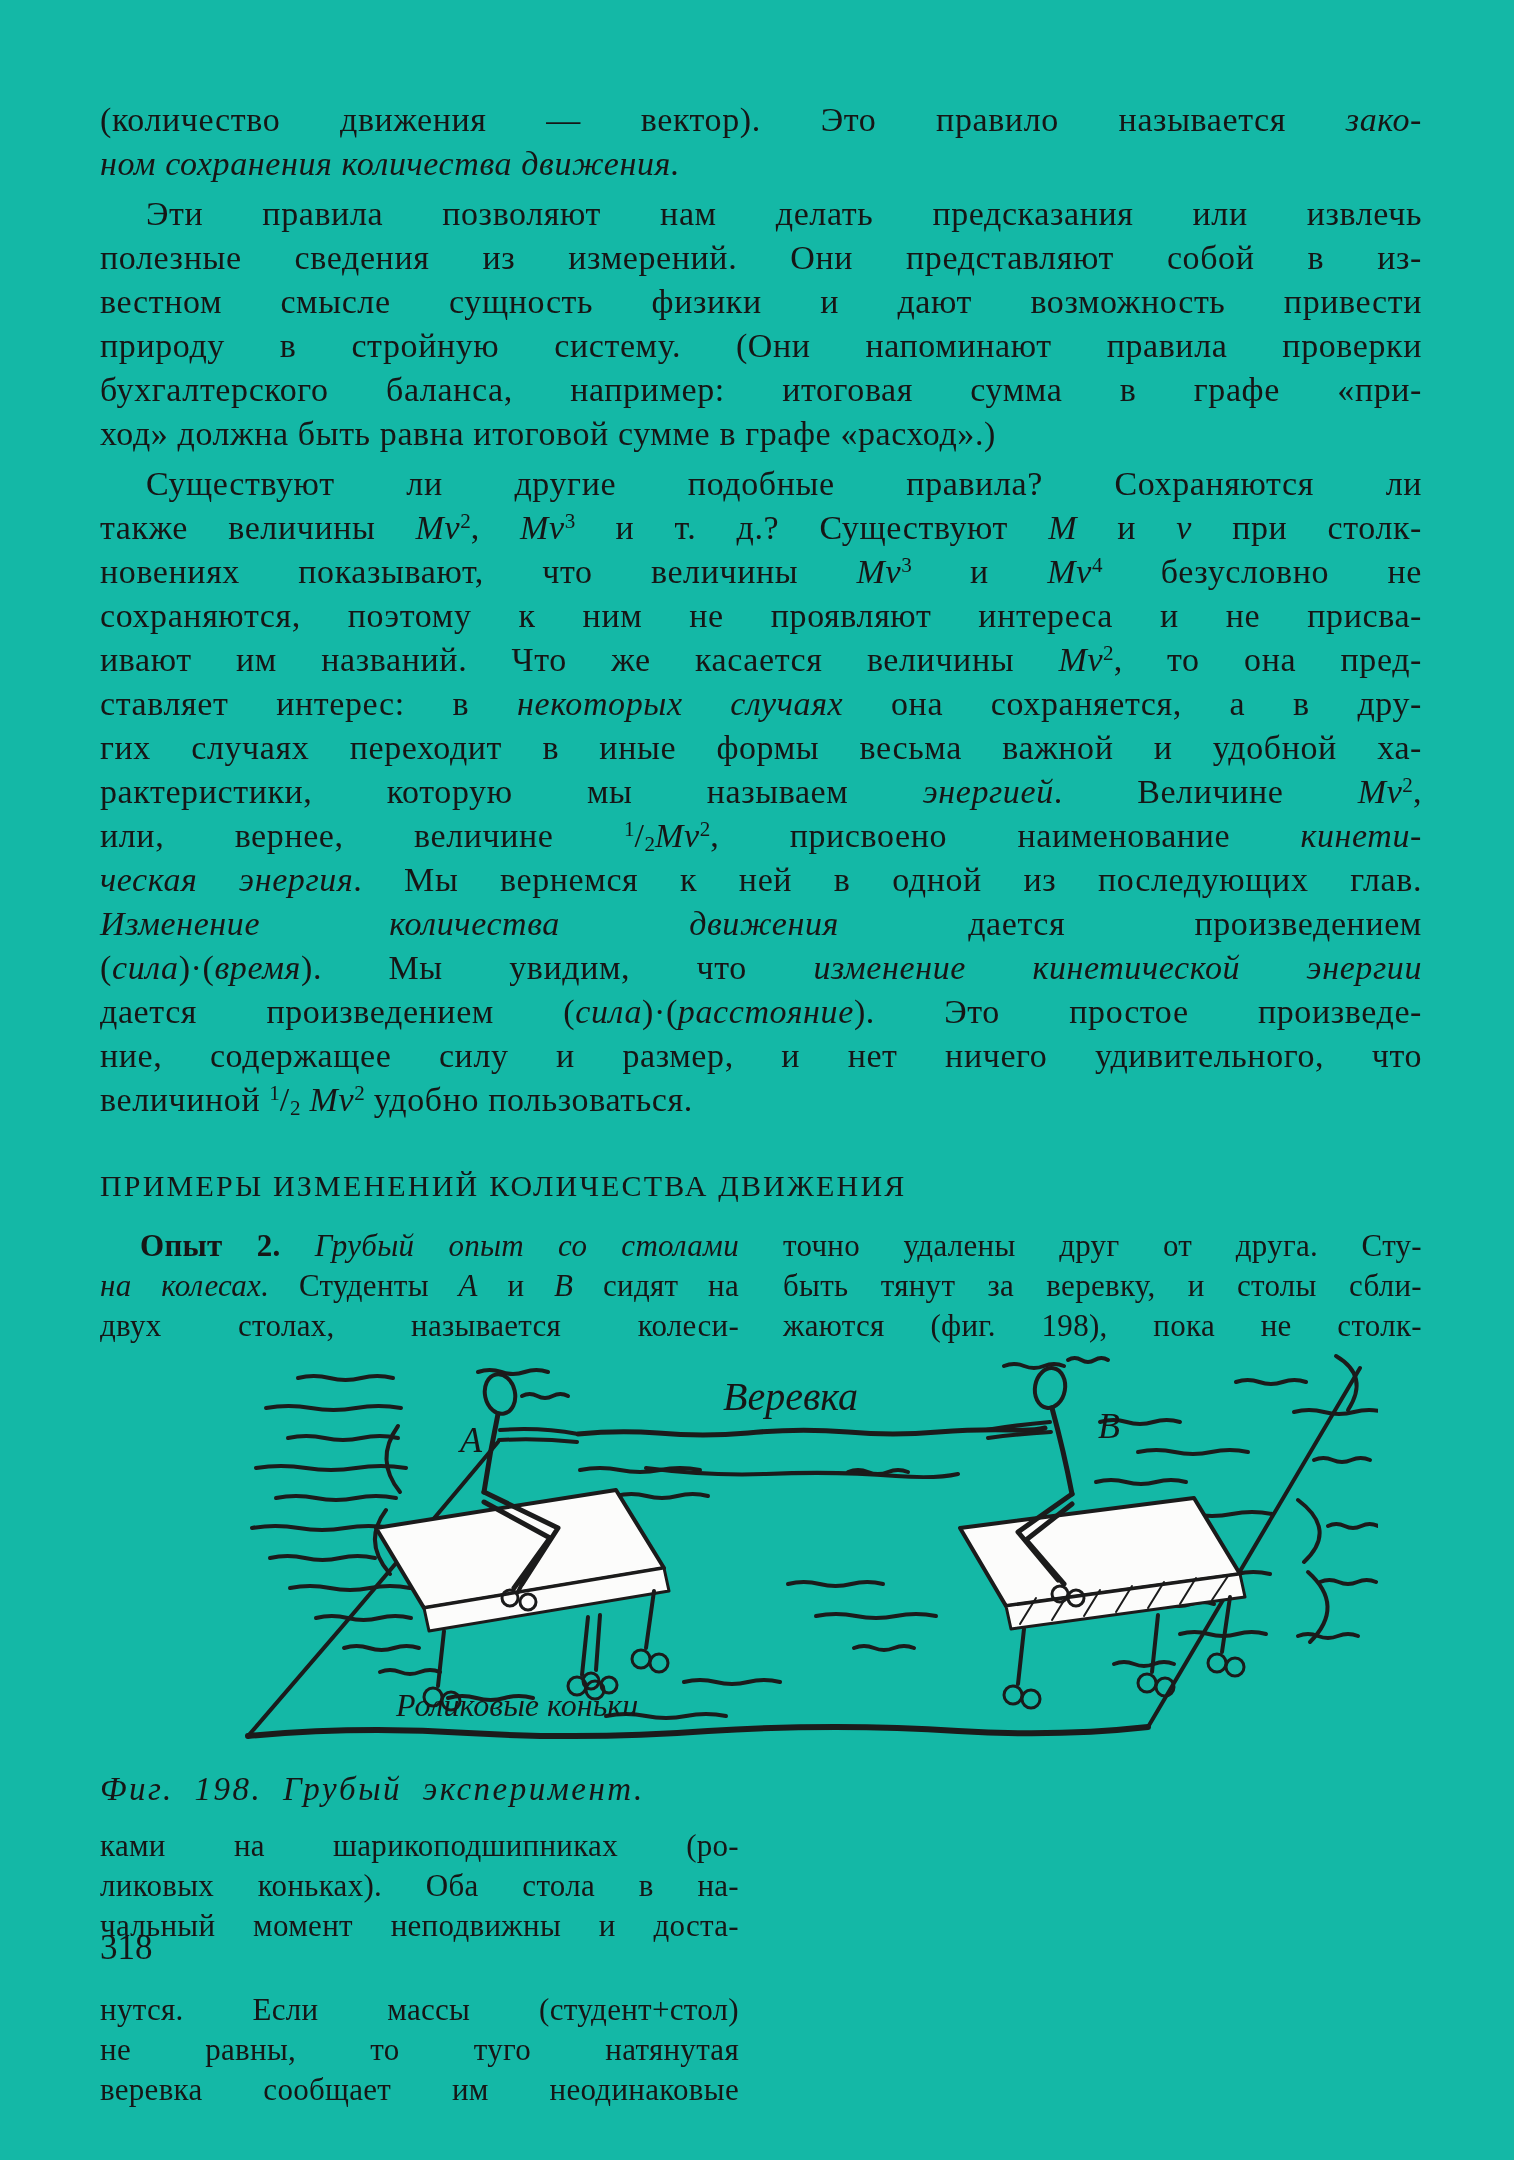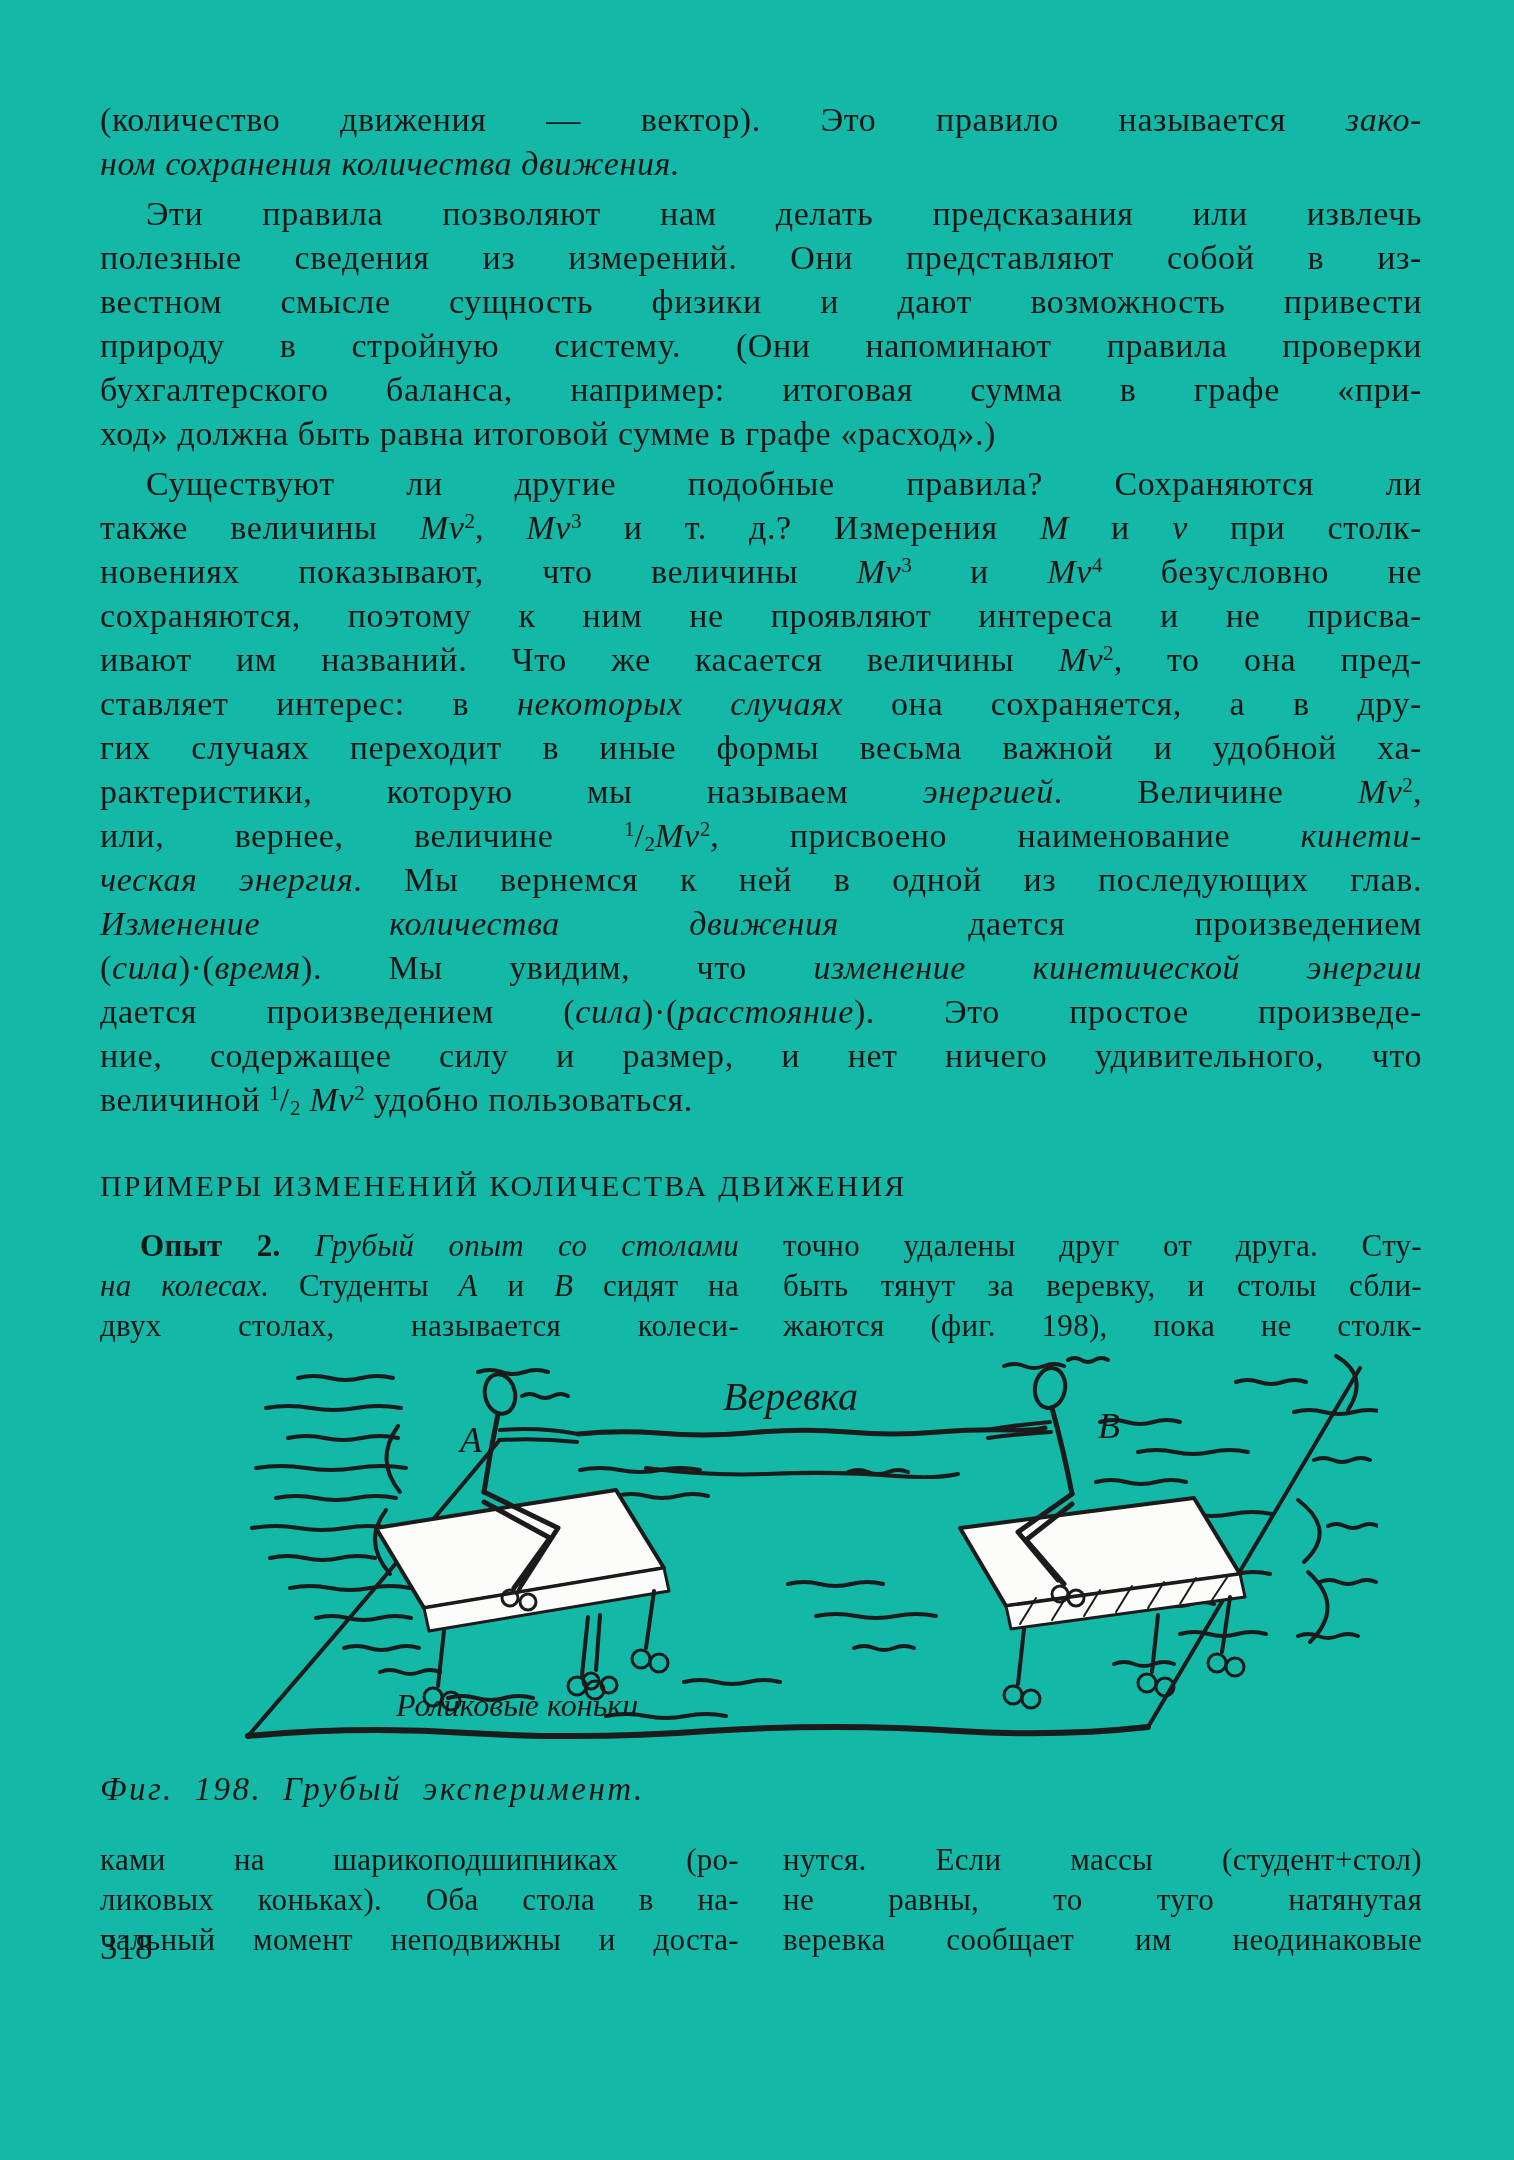--- a/index.html
+++ b/index.html
@@ -22,21 +22,21 @@
   .cols{display:flex;gap:44px;margin-top:20px;font-size:31px;letter-spacing:0.3px;}
   .col{width:639px;}
   .col .jline{height:40px;line-height:40px;text-align-last:justify;}
   .col .jline.ind{padding-left:40px;}
   .figure-wrap{position:relative;margin-top:-16px;height:424px;}
   .figure-wrap svg{position:absolute;left:48px;top:0;}
   .fig-caption{
     margin-top:14px;text-align:left;font-style:italic;font-size:33px;
     letter-spacing:2.5px;word-spacing:10px;line-height:42px;
   }
-  .cols.bottom{margin-top:30px;}
+  .cols.bottom{margin-top:16px;flex-direction:column;}
   .page-number{position:absolute;left:100px;top:1928px;font-size:35px;}
   .it{font-style:italic;}
   .bd{font-weight:bold;}
   .sup{font-size:0.62em;position:relative;top:-0.5em;letter-spacing:0;}
   .sub{font-size:0.62em;position:relative;top:0.18em;letter-spacing:0;}
   .sketch{stroke:#1b1b1b;fill:none;stroke-linecap:round;stroke-linejoin:round;}
   .sketch-fill{fill:#fcfcfb;stroke:#1b1b1b;stroke-linecap:round;stroke-linejoin:round;}
   .fig-label{fill:#161616;font-style:italic;}
 </style>
 </head>
@@ -53,21 +53,21 @@
         <div class="para">
           <div class="jline ind"><span>Эти правила позволяют нам делать предсказания или извлечь</span></div>
           <div class="jline"><span>полезные сведения из измерений. Они представляют собой в из-</span></div>
           <div class="jline"><span>вестном смысле сущность физики и дают возможность привести</span></div>
           <div class="jline"><span>природу в стройную систему. (Они напоминают правила проверки</span></div>
           <div class="jline"><span>бухгалтерского баланса, например: итоговая сумма в графе «при-</span></div>
           <div class="jline last"><span>ход» должна быть равна итоговой сумме в графе «расход».)</span></div>
         </div>
         <div class="para">
           <div class="jline ind"><span>Существуют ли другие подобные правила? Сохраняются ли</span></div>
-          <div class="jline"><span>также величины </span><span class="it">Mv</span><span class="sup">2</span><span>, </span><span class="it">Mv</span><span class="sup">3</span><span> и т. д.? Измерения </span><span class="it">M</span><span> и </span><span class="it">v</span><span> при столк-</span></div>
+          <div class="jline"><span>также величины </span><span class="it">Mv</span><span class="sup">2</span><span>, </span><span class="it">Mv</span><span class="sup">3</span><span> и т. д.? Существуют </span><span class="it">M</span><span> и </span><span class="it">v</span><span> при столк-</span></div>
           <div class="jline"><span>новениях показывают, что величины </span><span class="it">Mv</span><span class="sup">3</span><span> и </span><span class="it">Mv</span><span class="sup">4</span><span> безусловно не</span></div>
           <div class="jline"><span>сохраняются, поэтому к ним не проявляют интереса и не присва-</span></div>
           <div class="jline"><span>ивают им названий. Что же касается величины </span><span class="it">Mv</span><span class="sup">2</span><span>, то она пред-</span></div>
           <div class="jline"><span>ставляет интерес: в </span><span class="it">некоторых случаях</span><span> она сохраняется, а в дру-</span></div>
           <div class="jline"><span>гих случаях переходит в иные формы весьма важной и удобной ха-</span></div>
           <div class="jline"><span>рактеристики, которую мы называем </span><span class="it">энергией</span><span>. Величине </span><span class="it">Mv</span><span class="sup">2</span><span>,</span></div>
           <div class="jline"><span>или, вернее, величине </span><span class="sup">1</span><span>/</span><span class="sub">2</span><span class="it">Mv</span><span class="sup">2</span><span>, присвоено наименование </span><span class="it">кинети-</span></div>
           <div class="jline"><span class="it">ческая энергия</span><span>. Мы вернемся к ней в одной из последующих глав.</span></div>
           <div class="jline"><span class="it">Изменение</span><span> </span><span class="it">количества</span><span> </span><span class="it">движения</span><span> дается произведением</span></div>
           <div class="jline"><span>(</span><span class="it">сила</span><span>)·(</span><span class="it">время</span><span>). Мы увидим, что </span><span class="it">изменение кинетической энергии</span></div>

